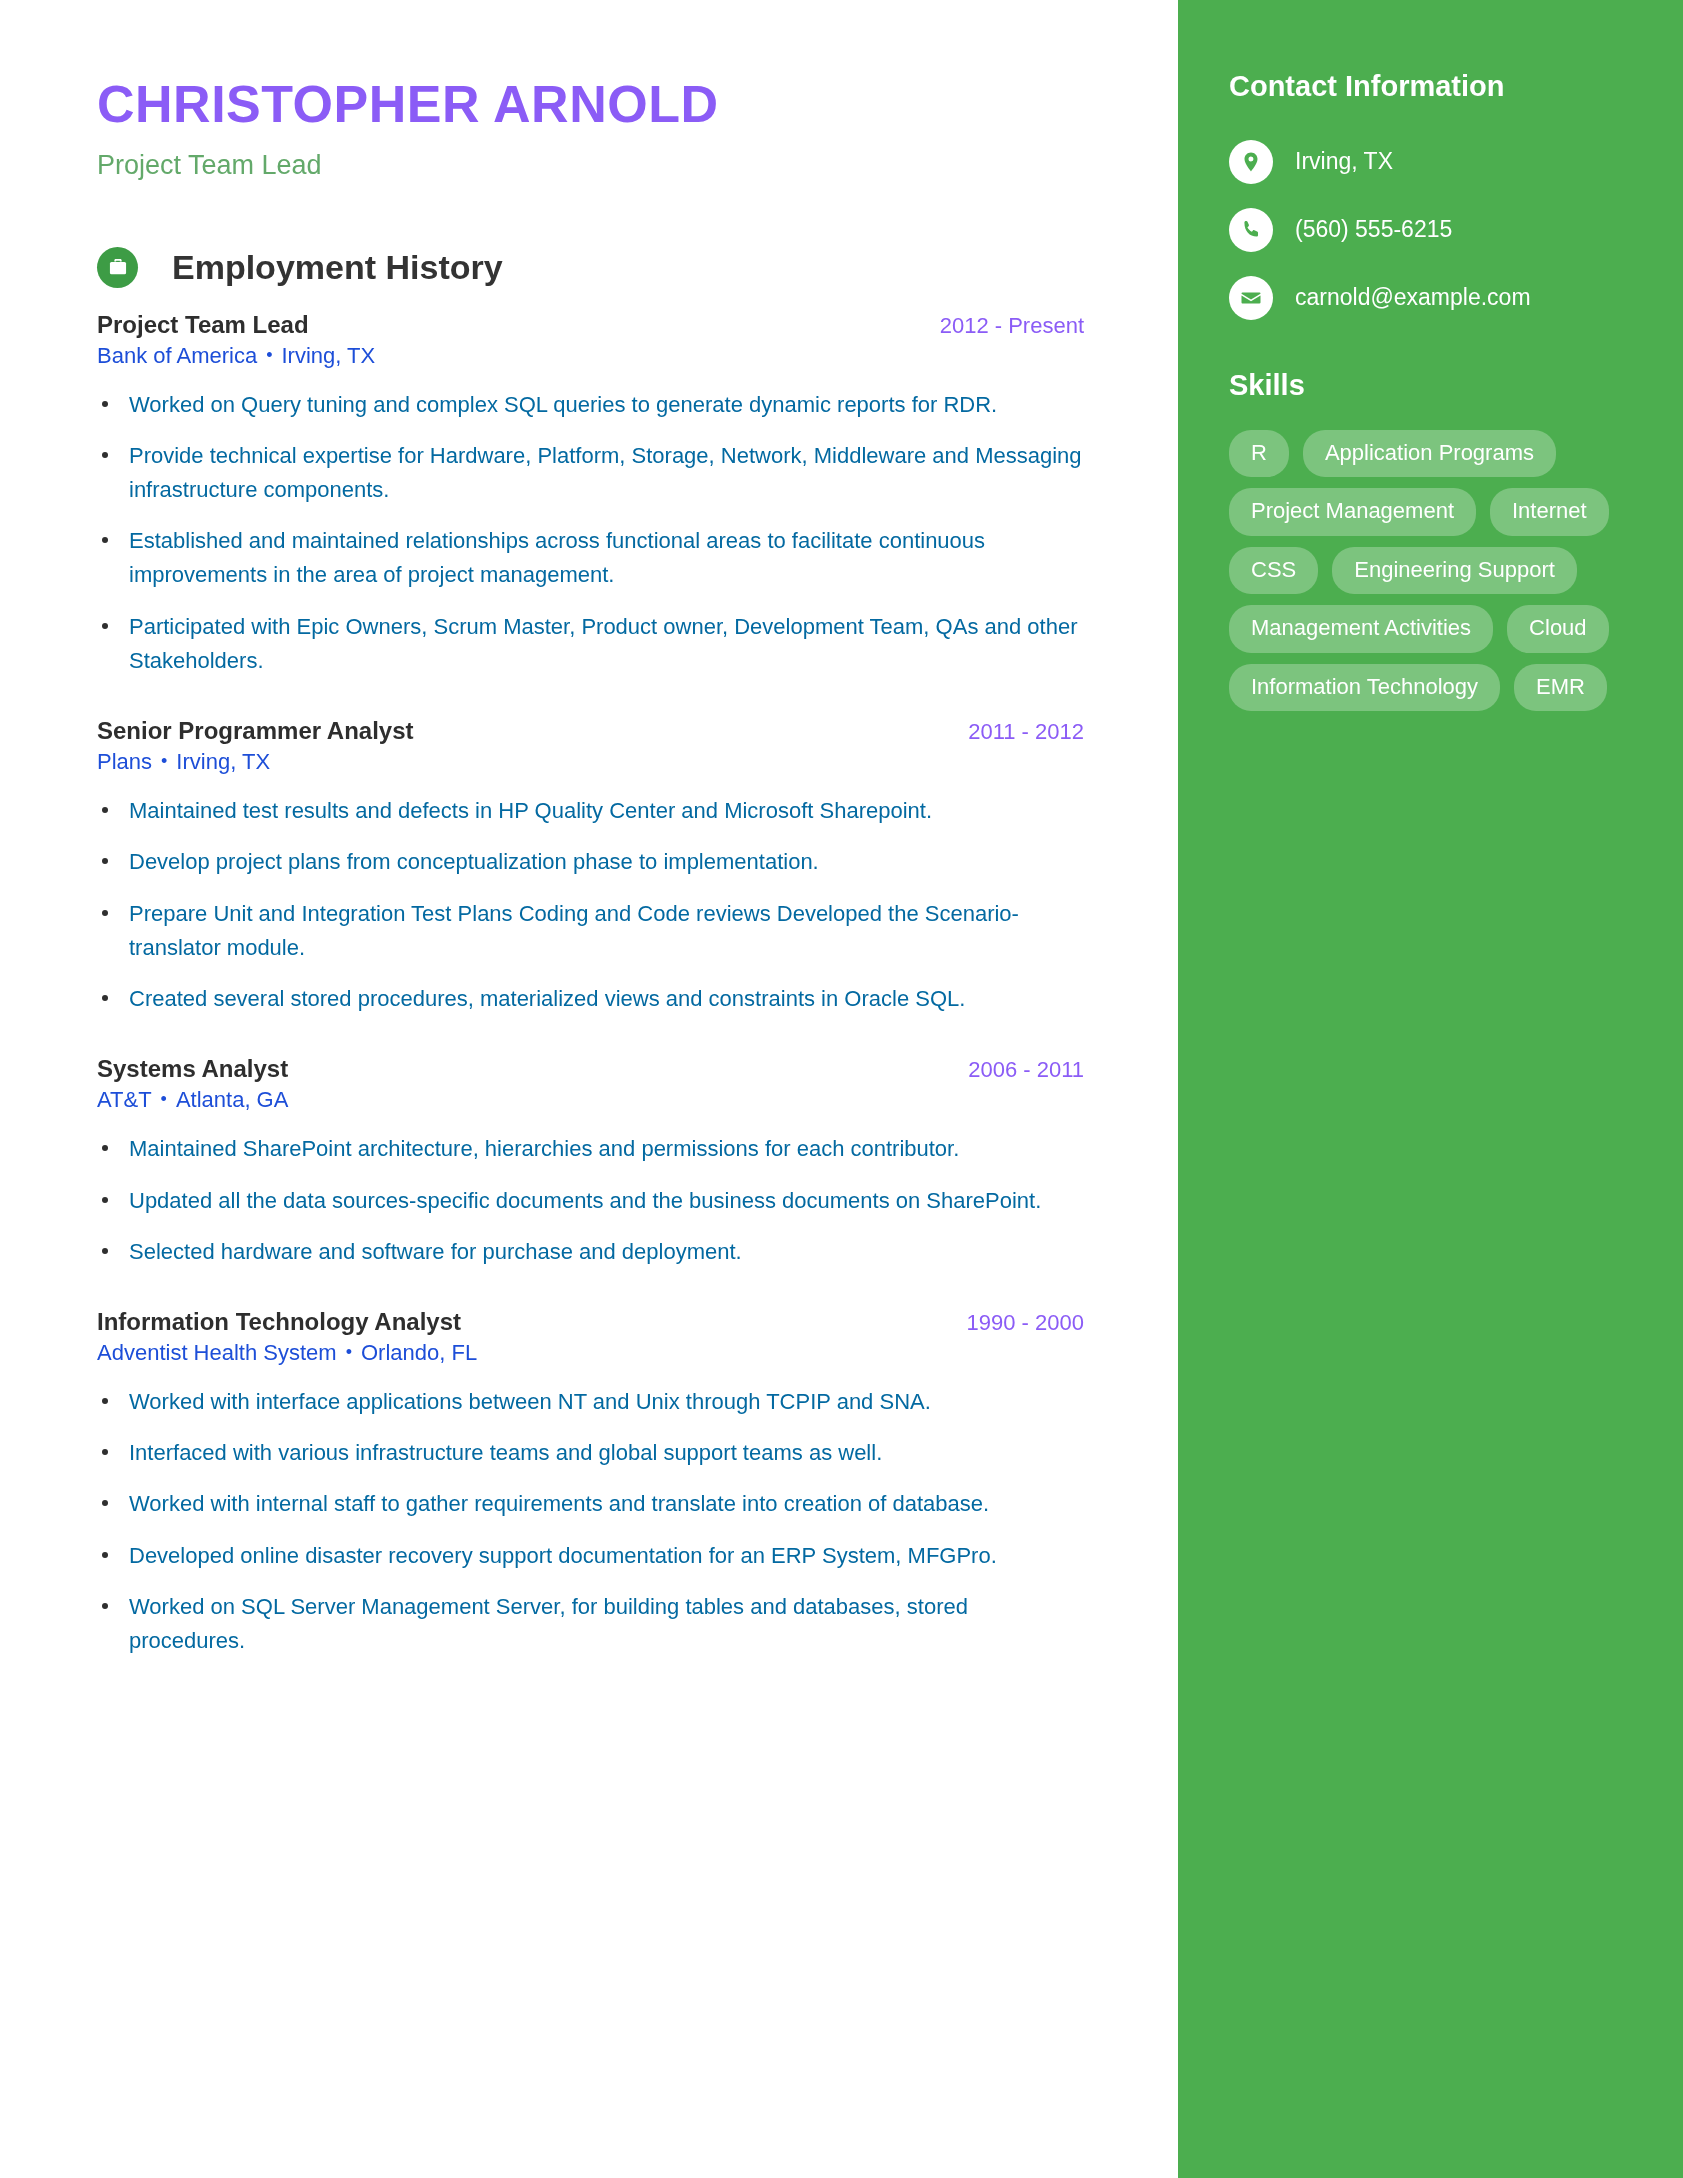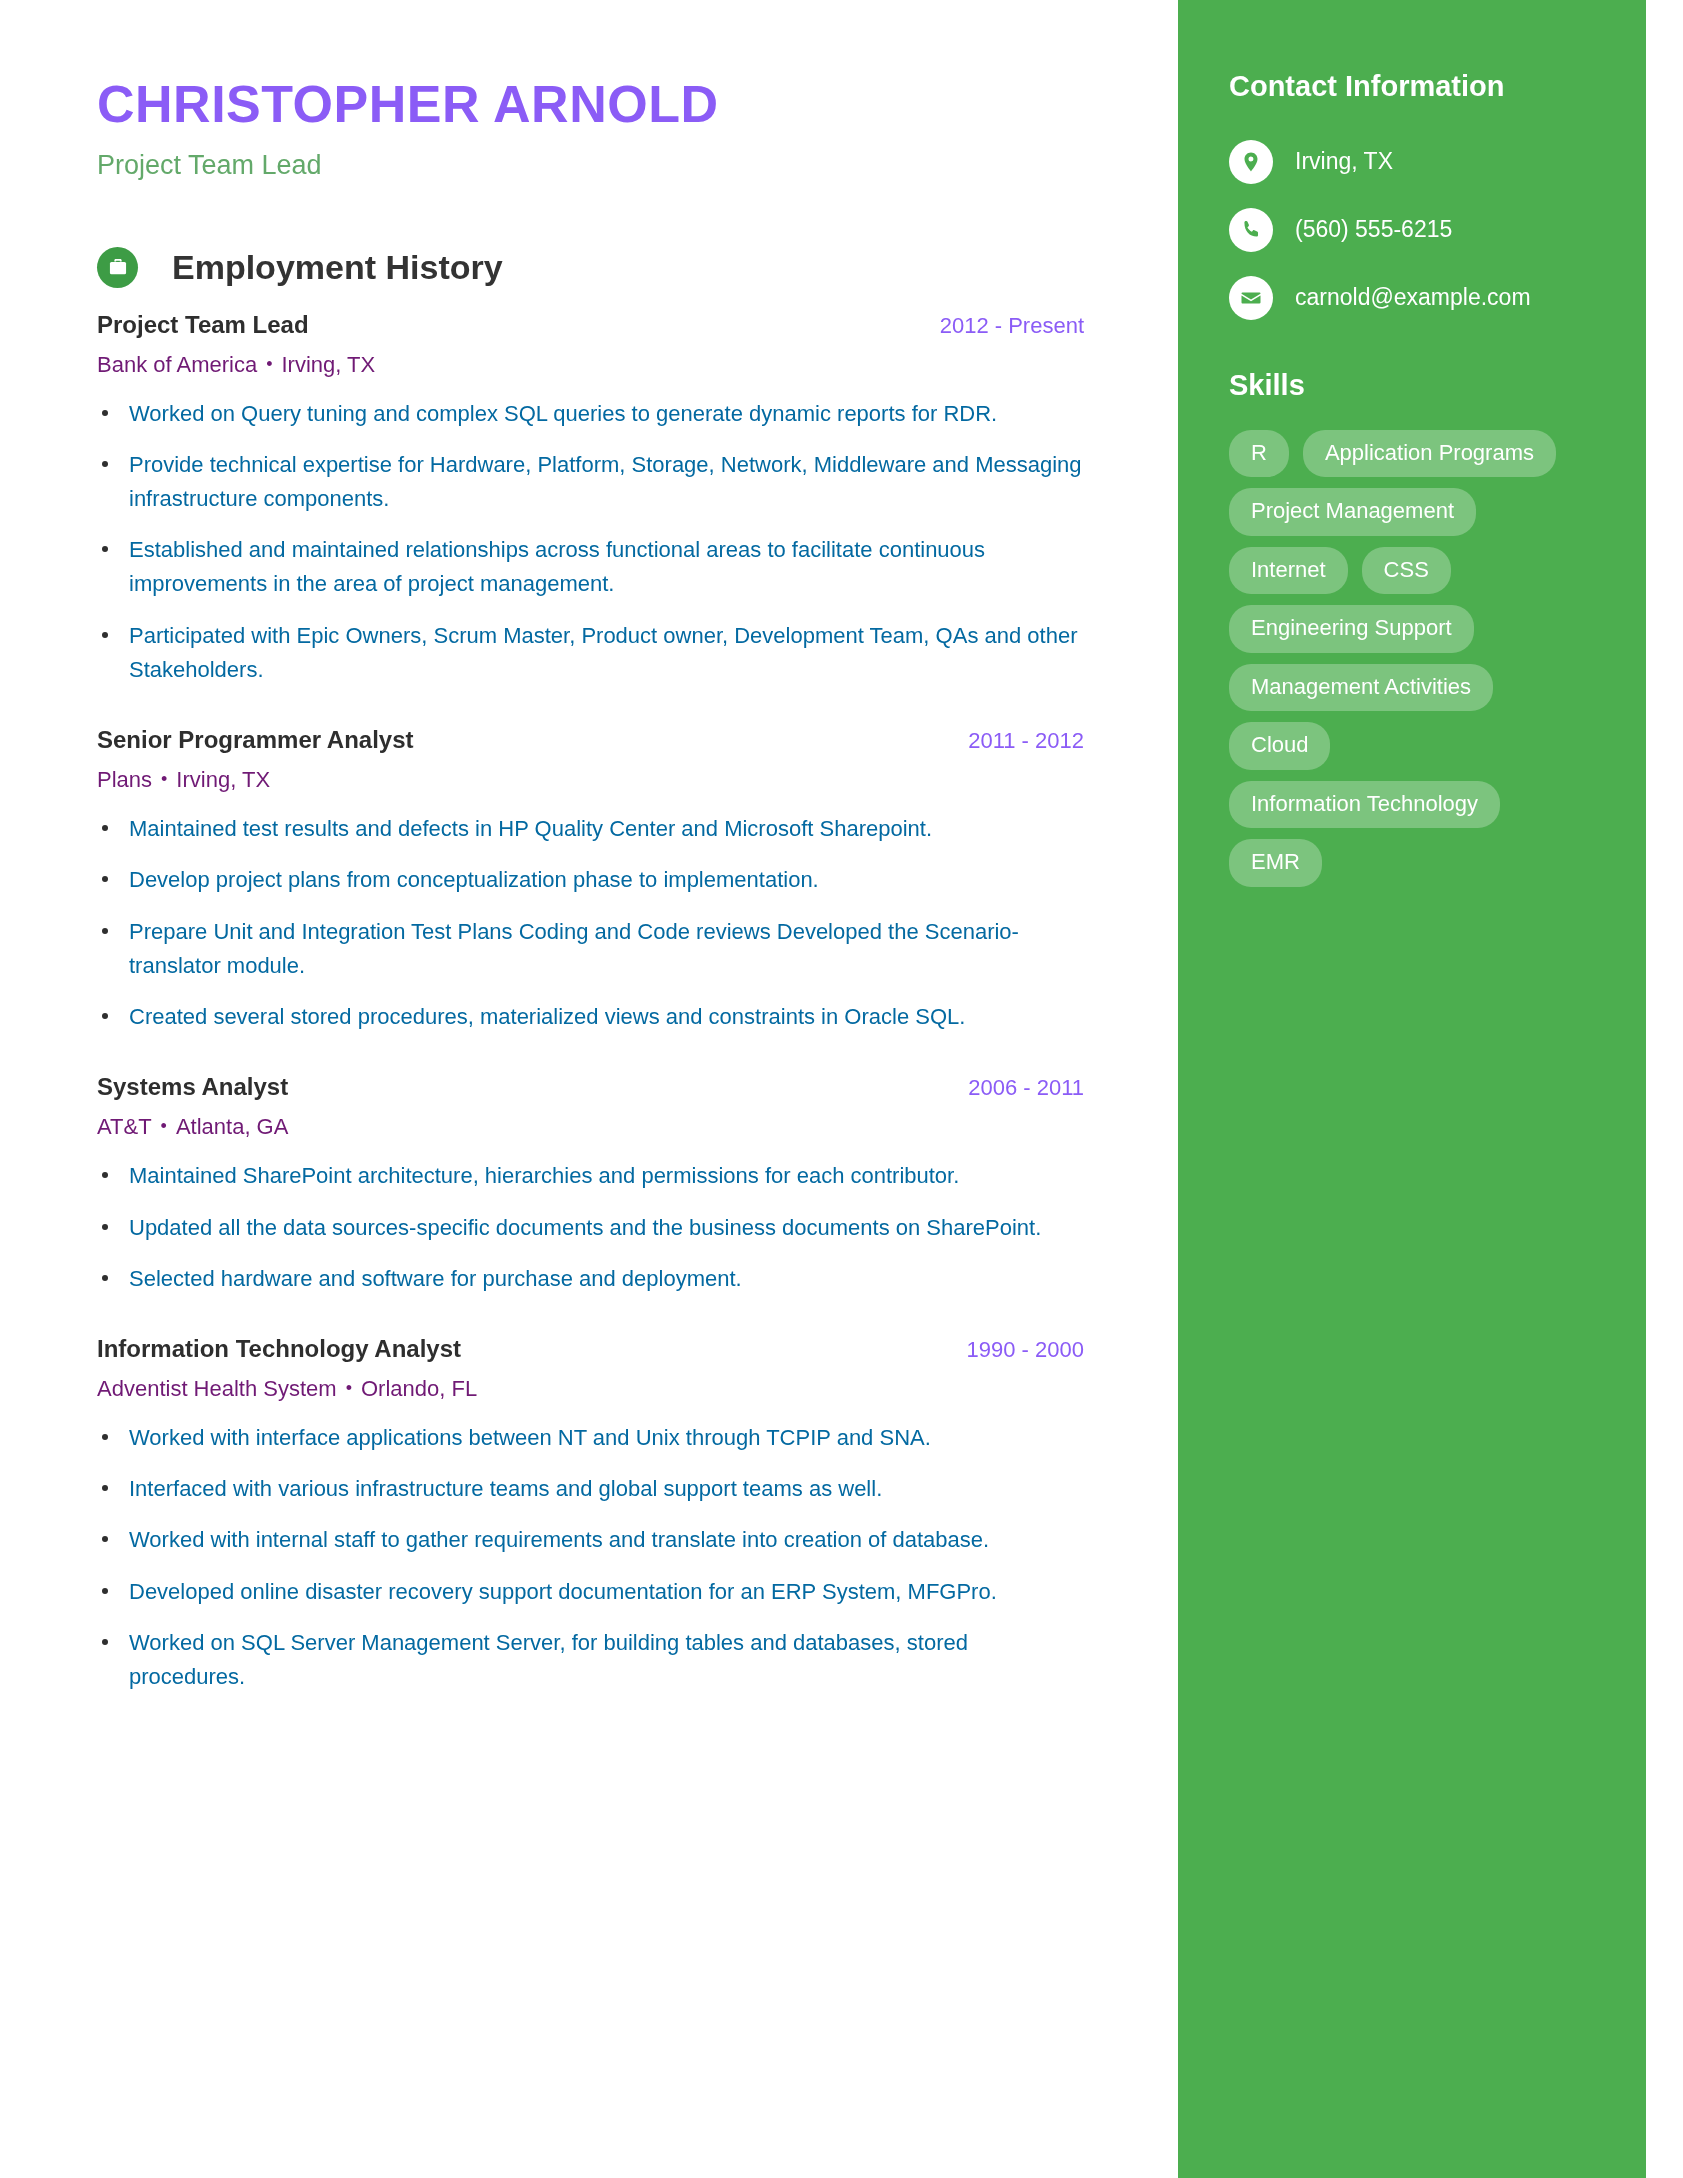--- a/index.html
+++ b/index.html
@@ -97,23 +97,23 @@
 
   .job-dates {
     font-size: 22px;
     color: #8b5cf6;
     font-weight: normal;
     white-space: nowrap;
     padding-left: 20px;
   }
 
   .job-meta {
-    margin-top: 11px;
+    margin-top: 2px;
     font-size: 22px;
-    color: #701a75;
+    color: #1d4ed8;
     line-height: 1.3;
   }
 
   .job-meta .sep {
     display: inline-block;
     padding: 0 9px;
     font-size: 18px;
     vertical-align: 2px;
   }
 
@@ -140,21 +140,21 @@
     left: 5px;
     top: 13px;
     width: 6px;
     height: 6px;
     border-radius: 50%;
     background: #2f2f2f;
   }
 
   
   .sidebar {
-    width: 468px;
+    width: 505px;
     height: 2178px;
     background: #4cae4f;
     padding: 69px 51px 0 51px;
     color: #ffffff;
   }
 
   .side-heading {
     font-size: 29px;
     font-weight: bold;
     color: #ffffff;

